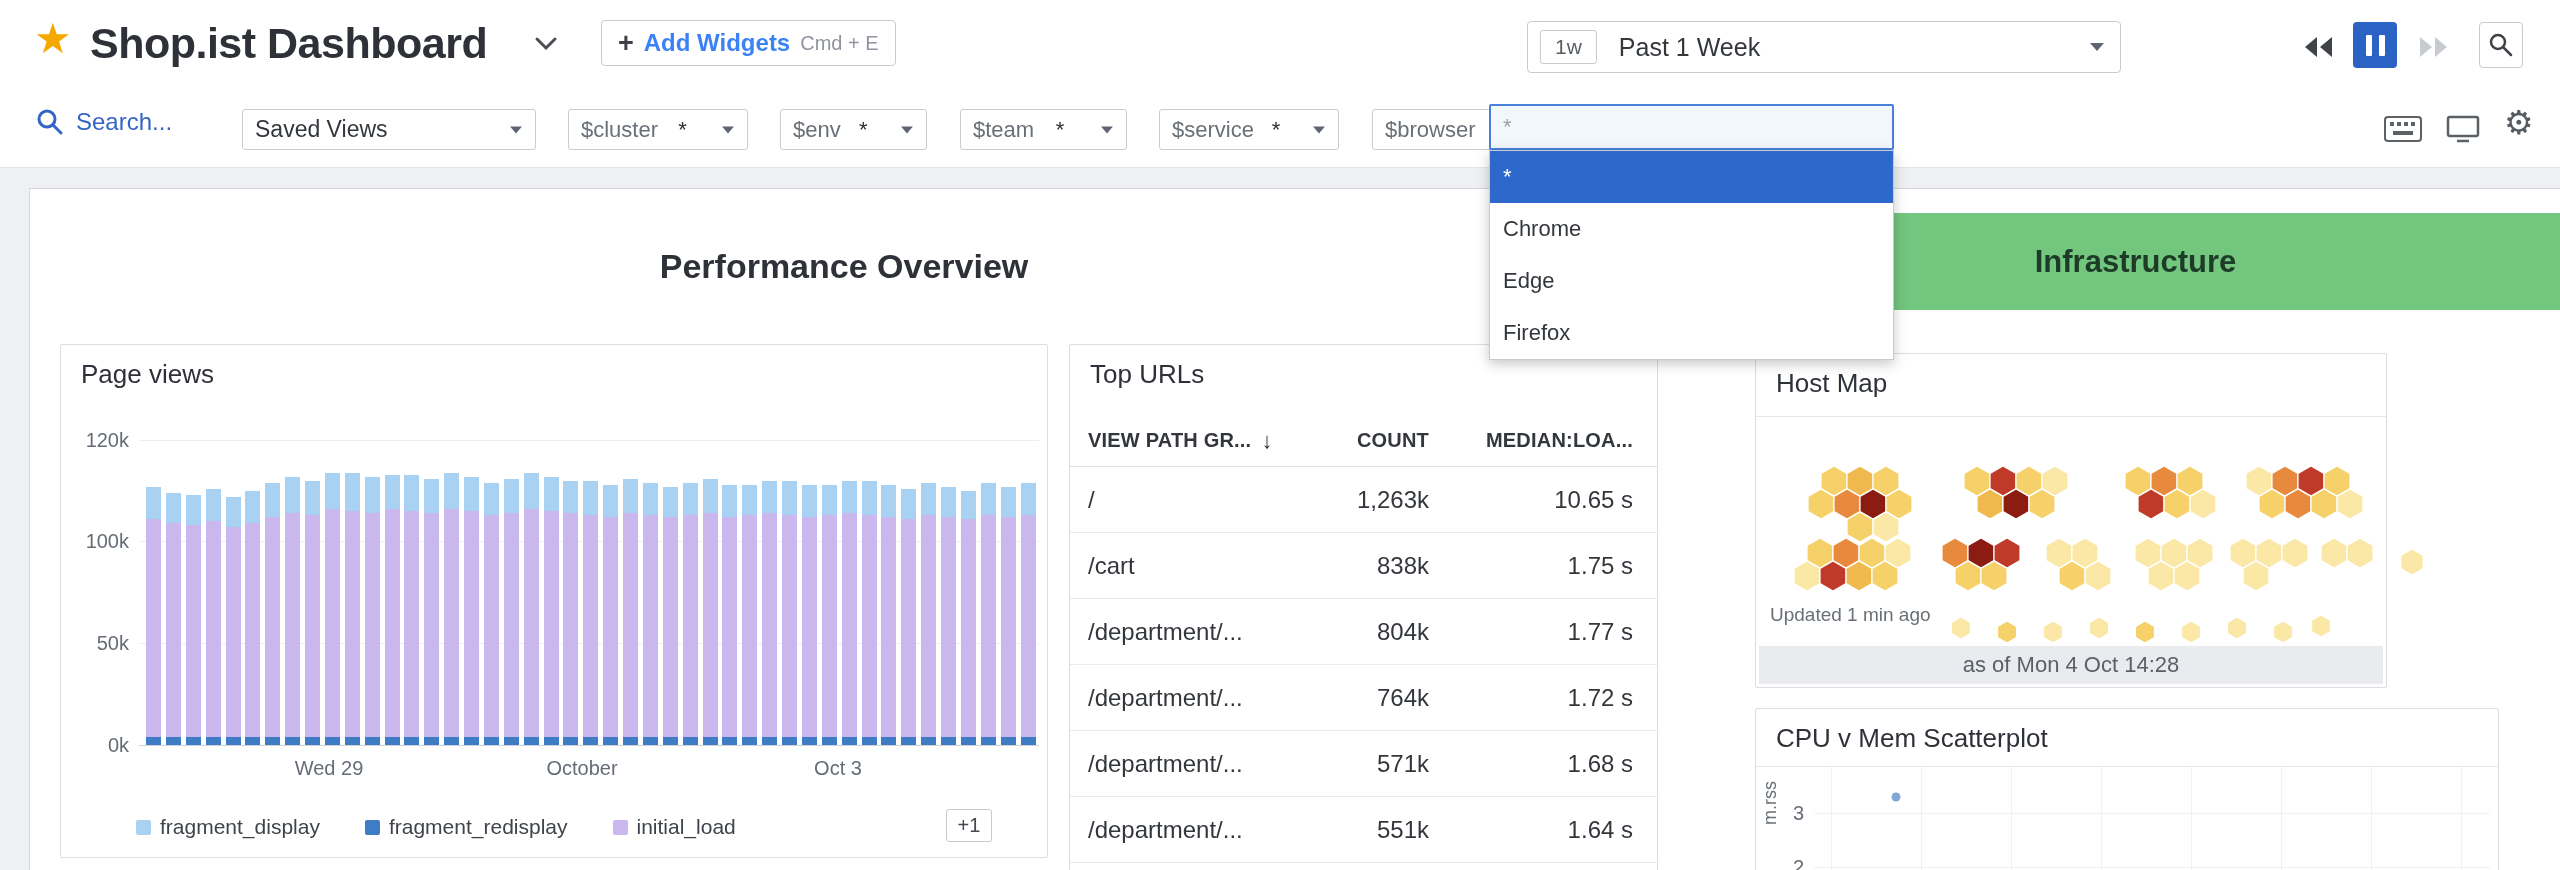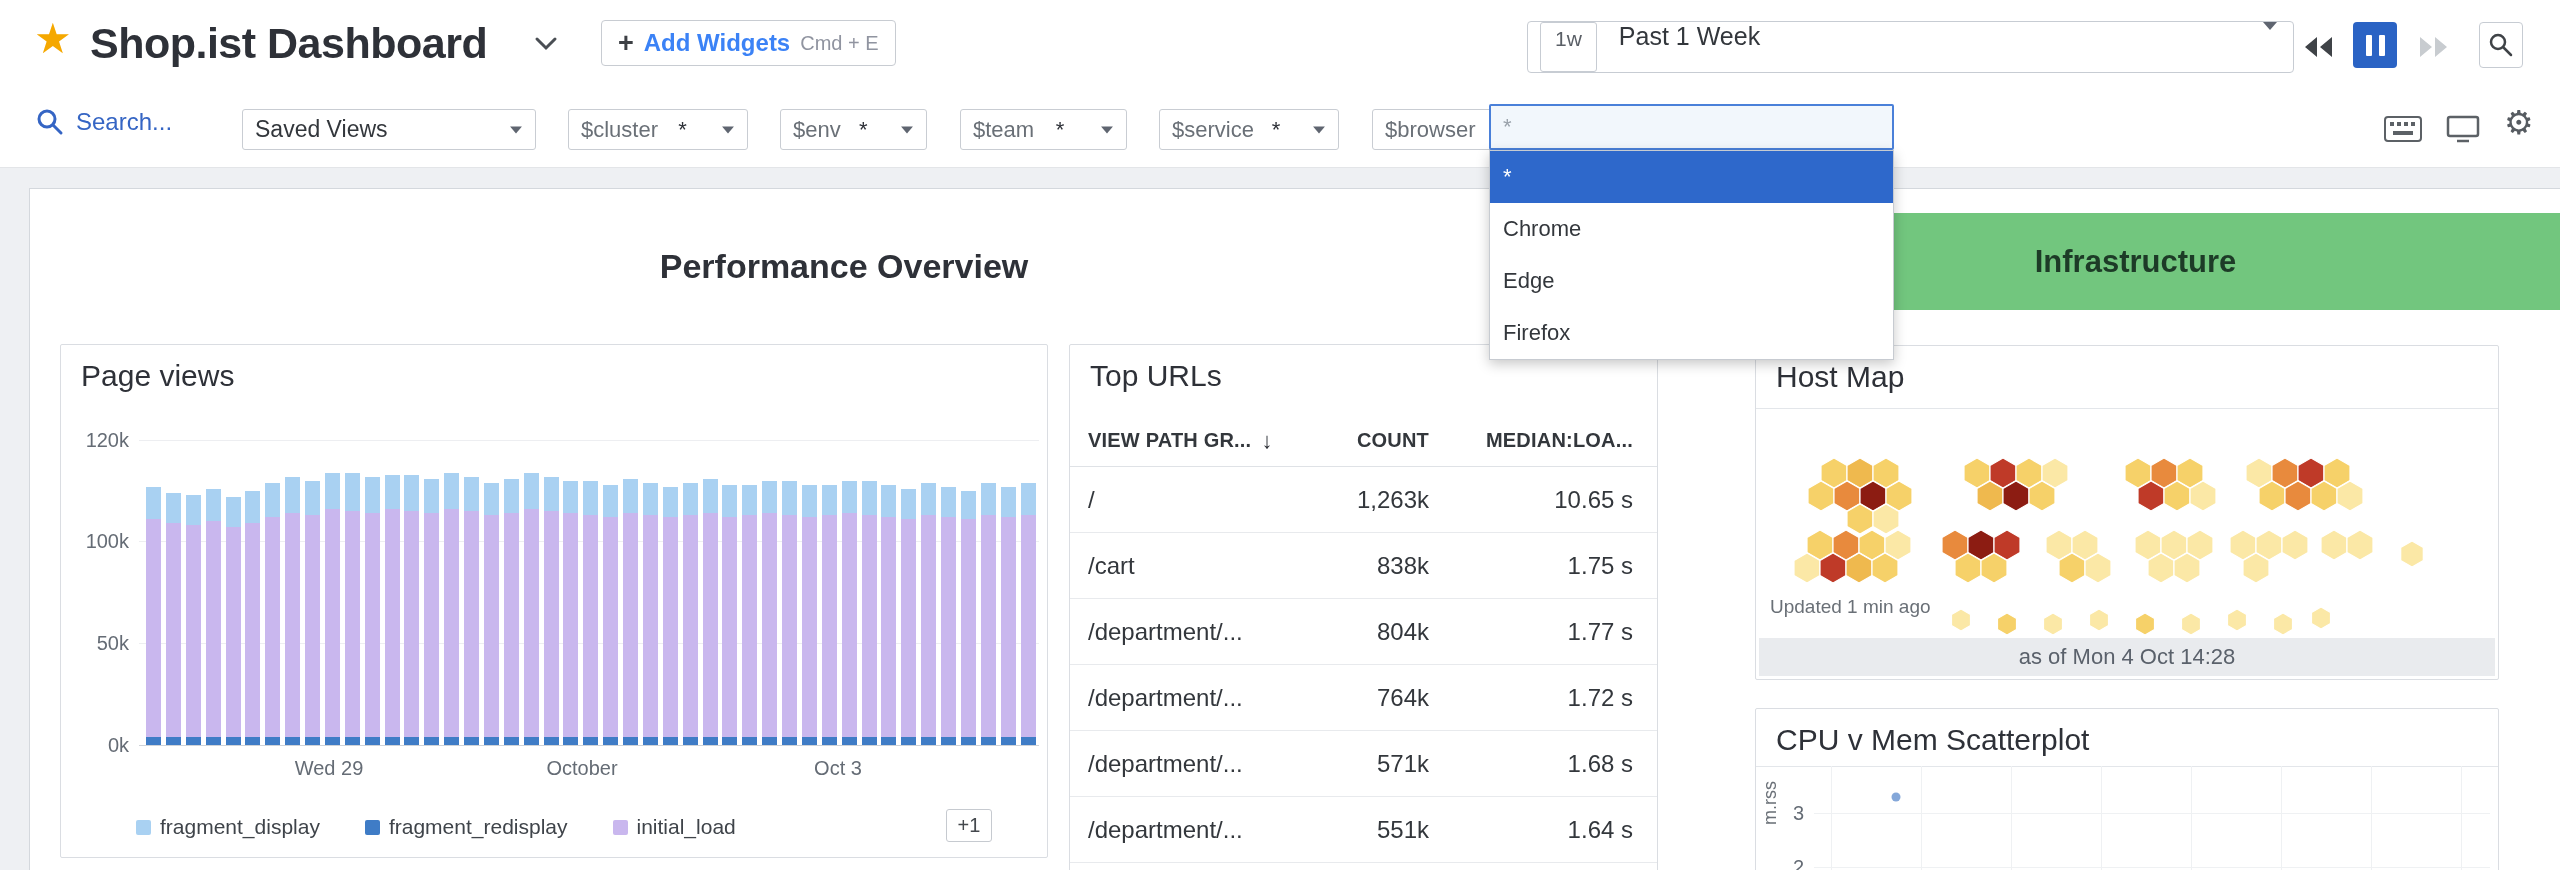--- a/index.html
+++ b/index.html
@@ -10,22 +10,22 @@
   .topbar { position:absolute; left:0; top:0; width:2560px; height:90px; background:#fff; }
   .star { position:absolute; left:34px; top:18px; font-size:42px; color:#f5a800; line-height:1; }
   .db-title { position:absolute; left:90px; top:19px; font-size:43px; font-weight:600; color:#2e3138; letter-spacing:-0.5px; }
   .title-caret { position:absolute; left:534px; top:36px; cursor:pointer; }
   .add-widgets { position:absolute; left:601px; top:20px; height:46px; background:#fff;
     border:1px solid #c8ccd2; border-radius:4px; display:flex; align-items:center; gap:10px;
     padding:0 16px; font-family:inherit; cursor:pointer; }
   .add-widgets .plus { font-size:27px; font-weight:700; color:#3d4045; line-height:1; }
   .add-widgets .aw-label { font-size:24px; font-weight:600; color:#3b82f6; }
   .add-widgets .shortcut { font-size:20px; color:#9094a0; }
-  .time-box { position:absolute; left:1527px; top:21px; width:767px; height:52px;
-    border:1px solid #c7ccd3; border-radius:4px; display:flex; cursor:pointer; background:#fff; }
+  .time-box { position:absolute; left:1527px; top:21px; width:594px; height:52px;
+    border:1px solid #c7ccd3; border-radius:4px; display:flex; align-items:center; cursor:pointer; background:#fff; }
   .time-badge { margin-left:12px; border:1px solid #c7ccd3; border-radius:3px; padding:4px 14px;
     font-size:21px; color:#5a5f66; }
   .time-label { margin-left:22px; font-size:25px; color:#33373c; }
   .time-box .caret { margin-left:auto; margin-right:16px; }
   .caret { width:0; height:0; border-left:7px solid transparent; border-right:7px solid transparent;
     border-top:8px solid #5f6570; display:inline-block; }
   .pb-btn { position:absolute; top:24px; width:44px; height:46px; background:transparent; border:none;
     display:flex; align-items:center; justify-content:center; cursor:pointer; }
   .pb-rewind { left:2296px; }
   .pb-pause  { left:2353px; top:22px; background:#2a63c4; border-radius:4px; gap:7px; }
@@ -59,21 +59,21 @@
   
   .content { position:absolute; left:0; top:168px; width:2560px; height:702px; background:#eef0f3; overflow:hidden; }
   .canvas { position:absolute; left:29px; top:20px; width:2575px; height:920px; background:#fff; border:1px solid #d4d8dd; }
 
   .perf-title { position:absolute; left:0; top:58px; width:1628px; text-align:center;
     font-size:34px; font-weight:700; color:#2e3138; }
   .infra-banner { position:absolute; left:1635px; top:24px; width:941px; height:97px; border-radius:4px;
     display:flex; align-items:center; justify-content:center; font-size:31px; font-weight:700; color:#1d3b27; }
 
   .card { position:absolute; background:#fff; border:1px solid #dadde2; border-radius:2px; }
-  .card-title { position:absolute; left:20px; top:14px; font-size:30px; font-weight:500; color:#2e3138; }
+  .card-title { position:absolute; left:20px; top:14px; font-size:26px; font-weight:500; color:#2e3138; }
   .title-rule { position:absolute; left:0; right:0; height:1px; background:#e3e6ea; }
 
   
   .pv-card { left:30px; top:155px; width:988px; height:514px; }
   .grid { position:absolute; left:78px; width:900px; height:1px; background:#edeef1; }
   .grid.base { background:#cfd3d8; }
   .ylab { position:absolute; left:8px; width:60px; text-align:right; font-size:20px; color:#656c75; transform:translateY(-50%); }
   .pv-bars { position:absolute; left:85px; top:95px; width:890px; height:305px;
     display:flex; align-items:flex-end; justify-content:space-between; }
   .pv-bar { width:15px; display:flex; flex-direction:column; justify-content:flex-end; cursor:pointer; }
@@ -92,21 +92,21 @@
     font-size:20px; font-weight:700; color:#33373c; letter-spacing:.2px; }
   .url-head .hc1 { display:flex; align-items:center; gap:10px; }
   .sort-arrow { font-size:22px; font-weight:700; color:#2e3138; }
   .hc2, .hc3 { text-align:right; }
   .url-rows { position:absolute; left:0; right:0; top:122px; }
   .url-row { height:66px; border-bottom:1px solid #e8eaed; font-size:24px; color:#33373c; cursor:pointer; }
   .url-row .c1 { text-align:left; }
   .url-row .c2, .url-row .c3 { text-align:right; }
 
   
-  .host-card { left:1725px; top:156px; width:744px; height:335px;text-decoration:underline; }
+  .host-card { left:1725px; top:164px; width:632px; height:335px;text-decoration:underline; }
   .hex-svg { position:absolute; left:0; top:62px; }
   .updated { position:absolute; left:14px; top:250px; font-size:19px; color:#6a7077; }
   .hm-footer { position:absolute; left:3px; right:3px; bottom:3px; height:38px; background:#e9ebee;
     font-size:22px; color:#5a616b; text-align:center; line-height:38px; }
 
   
   .scatter-card { left:1725px; top:519px; width:744px; height:360px; }
   .vline { position:absolute; top:57px; bottom:0; width:1px; background:#eff1f3; }
   .hline { position:absolute; left:58px; right:8px; height:1px; background:#eff1f3; }
   .sc-ylabel { position:absolute; left:4px; top:72px; font-size:18px; color:#6a7077;

